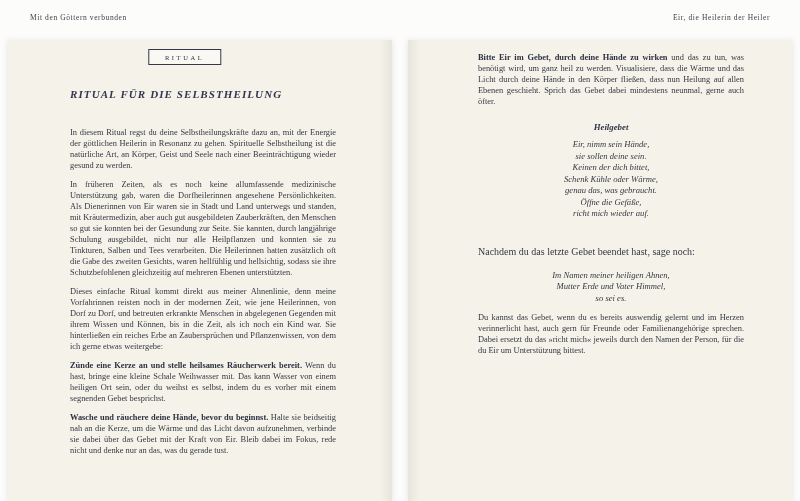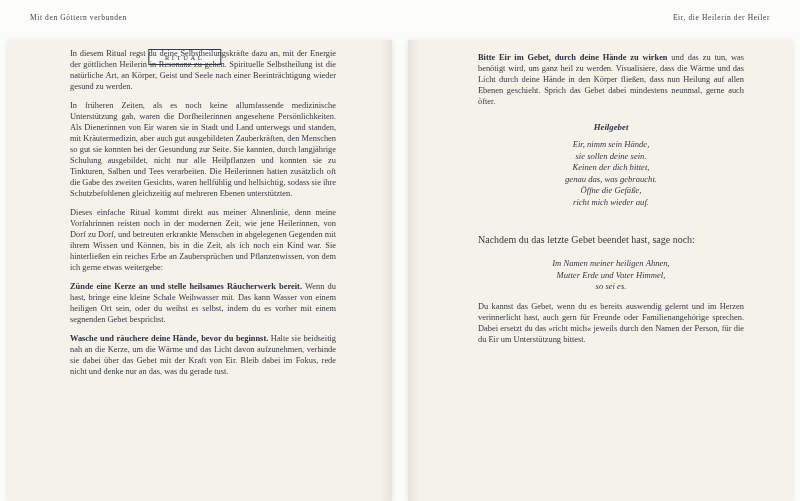--- a/index.html
+++ b/index.html
@@ -64,21 +64,21 @@
     color:#32364e;
   }
 
   p.body-par {
     margin-top:8px;
     font-size:8.4px;
     line-height:11px;
     text-align:justify;
     color:#343843;
   }
-  .content-left .chapter-title + p.body-par { margin-top:21px; }
+  .content-left .chapter-title + p.body-par { margin-top:27px; }
   p.body-par strong { font-weight:700; color:#2d3140; }
 
   .prayer-title {
     margin-top:15px;
     text-align:center;
     font-style:italic;
     font-weight:700;
     font-size:8.8px;
     color:#32364a;
   }
@@ -111,20 +111,21 @@
 
 <div class="spread">
 
   <div class="running-head rh-left">Mit den Göttern verbunden</div>
   <div class="running-head rh-right">Eir, die Heilerin der Heiler</div>
 
   <div class="page page-left">
     <div class="section-tab">RITUAL</div>
 
     <div class="content-left">
+      <h1 class="chapter-title">RITUAL FÜR DIE SELBSTHEILUNG</h1>
 
       <p class="body-par"><span>In diesem Ritual regst du deine Selbstheilungskräfte dazu an, mit der Energie der göttlichen Heilerin in Resonanz zu gehen. Spirituelle Selbstheilung ist die natürliche Art, an Körper, Geist und Seele nach einer Beeinträchtigung wieder gesund zu werden.</span></p>
 
       <p class="body-par"><span>In früheren Zeiten, als es noch keine allumfassende medizinische Unterstützung gab, waren die Dorfheilerinnen angesehene Persönlichkeiten. Als Dienerinnen von Eir waren sie in Stadt und Land unterwegs und standen, mit Kräutermedizin, aber auch gut ausgebildeten Zauberkräften, den Menschen so gut sie konnten bei der Gesundung zur Seite. Sie kannten, durch langjährige Schulung ausgebildet, nicht nur alle Heilpflanzen und konnten sie zu Tinkturen, Salben und Tees verarbeiten. Die Heilerinnen hatten zusätzlich oft die Gabe des zweiten Gesichts, waren hellfühlig und hellsichtig, sodass sie ihre Schutzbefohlenen gleichzeitig auf mehreren Ebenen unterstützten.</span></p>
 
       <p class="body-par"><span>Dieses einfache Ritual kommt direkt aus meiner Ahnenlinie, denn meine Vorfahrinnen reisten noch in der modernen Zeit, wie jene Heilerinnen, von Dorf zu Dorf, und betreuten erkrankte Menschen in abgelegenen Gegenden mit ihrem Wissen und Können, bis in die Zeit, als ich noch ein Kind war. Sie hinterließen ein reiches Erbe an Zaubersprüchen und Pflanzenwissen, von dem ich gerne etwas weitergebe:</span></p>
 
       <p class="body-par"><strong>Zünde eine Kerze an und stelle heilsames Räucherwerk bereit.</strong><span> Wenn du hast, bringe eine kleine Schale Weihwasser mit. Das kann Wasser von einem heiligen Ort sein, oder du weihst es selbst, indem du es vorher mit einem segnenden Gebet besprichst.</span></p>
 
       <p class="body-par"><strong>Wasche und räuchere deine Hände, bevor du beginnst.</strong><span> Halte sie beidseitig nah an die Kerze, um die Wärme und das Licht davon aufzunehmen, verbinde sie dabei über das Gebet mit der Kraft von Eir. Bleib dabei im Fokus, rede nicht und denke nur an das, was du gerade tust.</span></p>
@@ -135,20 +136,21 @@
     <div class="content-right">
 
       <p class="body-par" style="margin-top:0;"><strong>Bitte Eir im Gebet, durch deine Hände zu wirken</strong><span> und das zu tun, was benötigt wird, um ganz heil zu werden. Visualisiere, dass die Wärme und das Licht durch deine Hände in den Körper fließen, dass nun Heilung auf allen Ebenen geschieht. Sprich das Gebet dabei mindestens neunmal, gerne auch öfter.</span></p>
 
       <div class="prayer-title">Heilgebet</div>
 
       <div class="prayer-block">
         <div>Eir, nimm sein Hände,</div>
         <div>sie sollen deine sein.</div>
         <div>Keinen der dich bittet,</div>
+        <div>Schenk Kühle oder Wärme,</div>
         <div>genau das, was gebraucht.</div>
         <div>Öffne die Gefäße,</div>
         <div>richt mich wieder auf.</div>
       </div>
 
       <p class="after-prayer">Nachdem du das letzte Gebet beendet hast, sage noch:</p>
 
       <div class="invocation-block">
         <div>Im Namen meiner heiligen Ahnen,</div>
         <div>Mutter Erde und Vater Himmel,</div>

